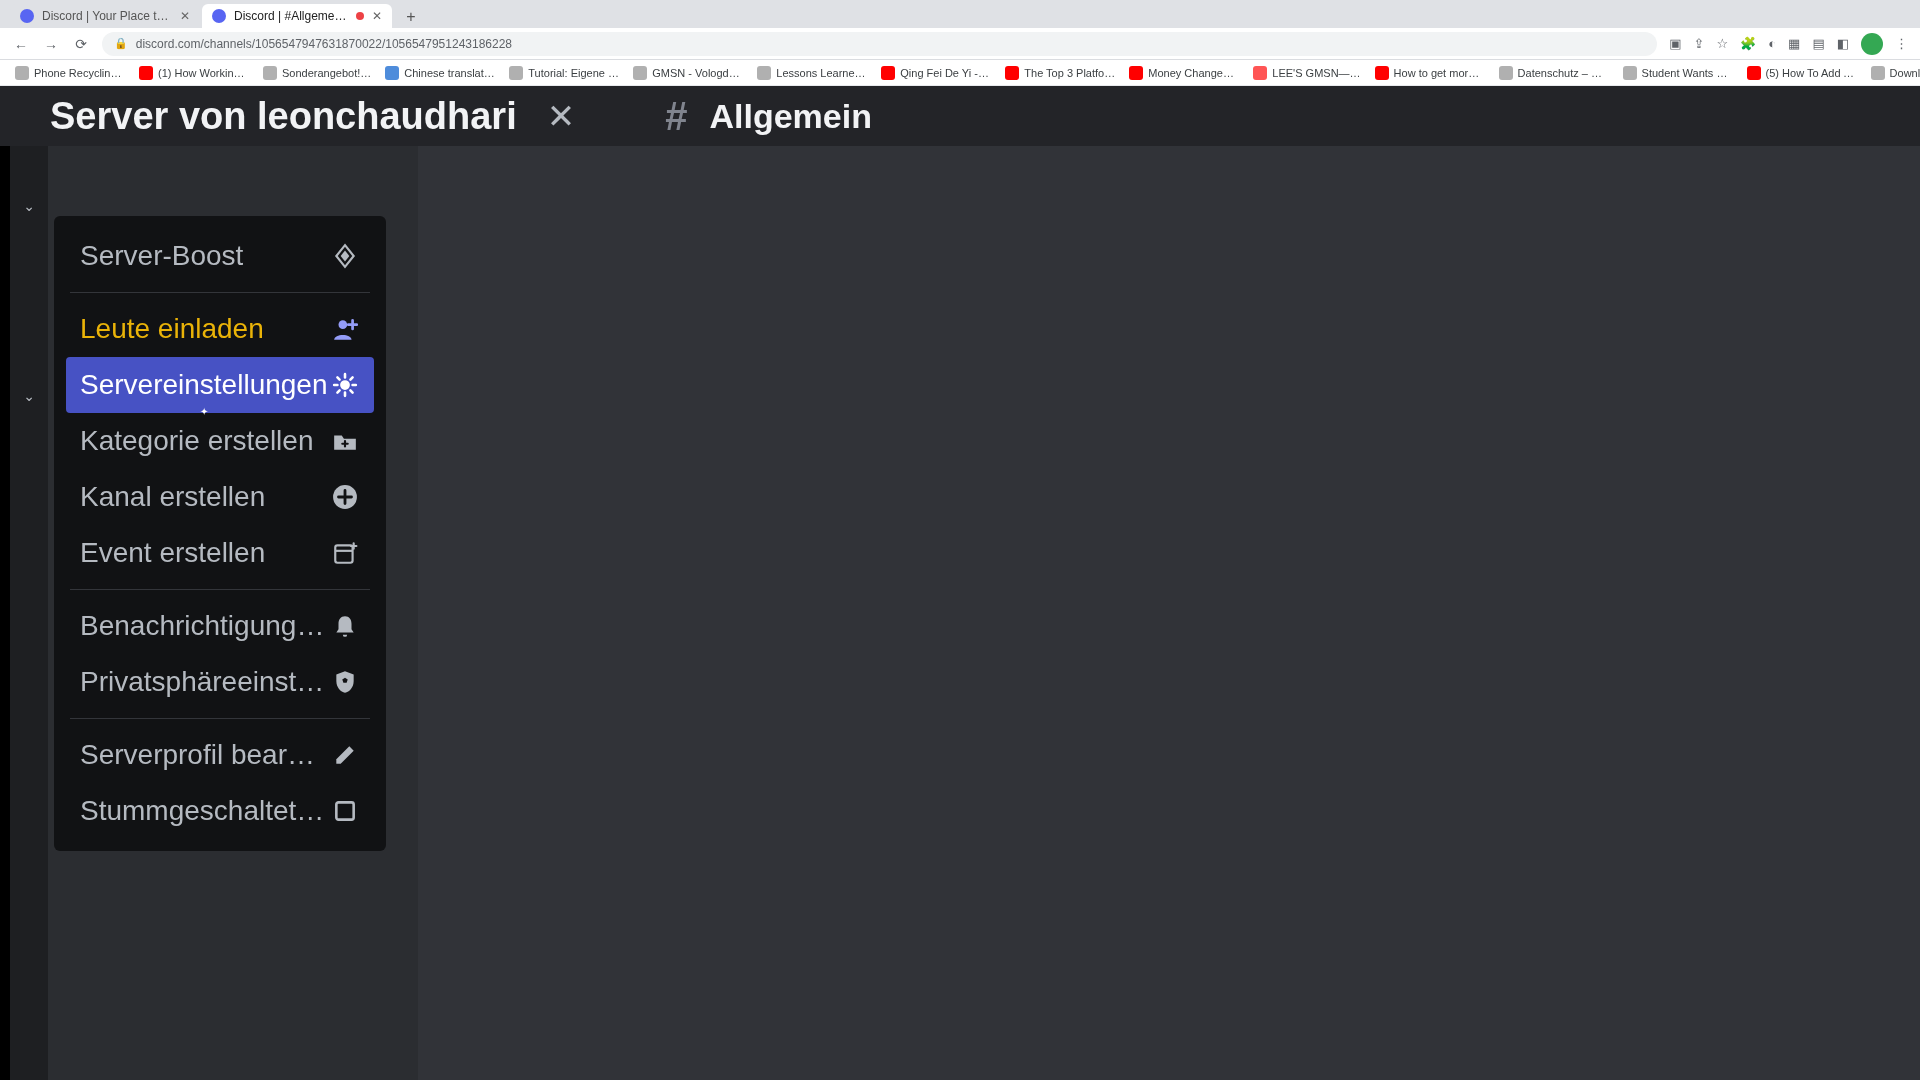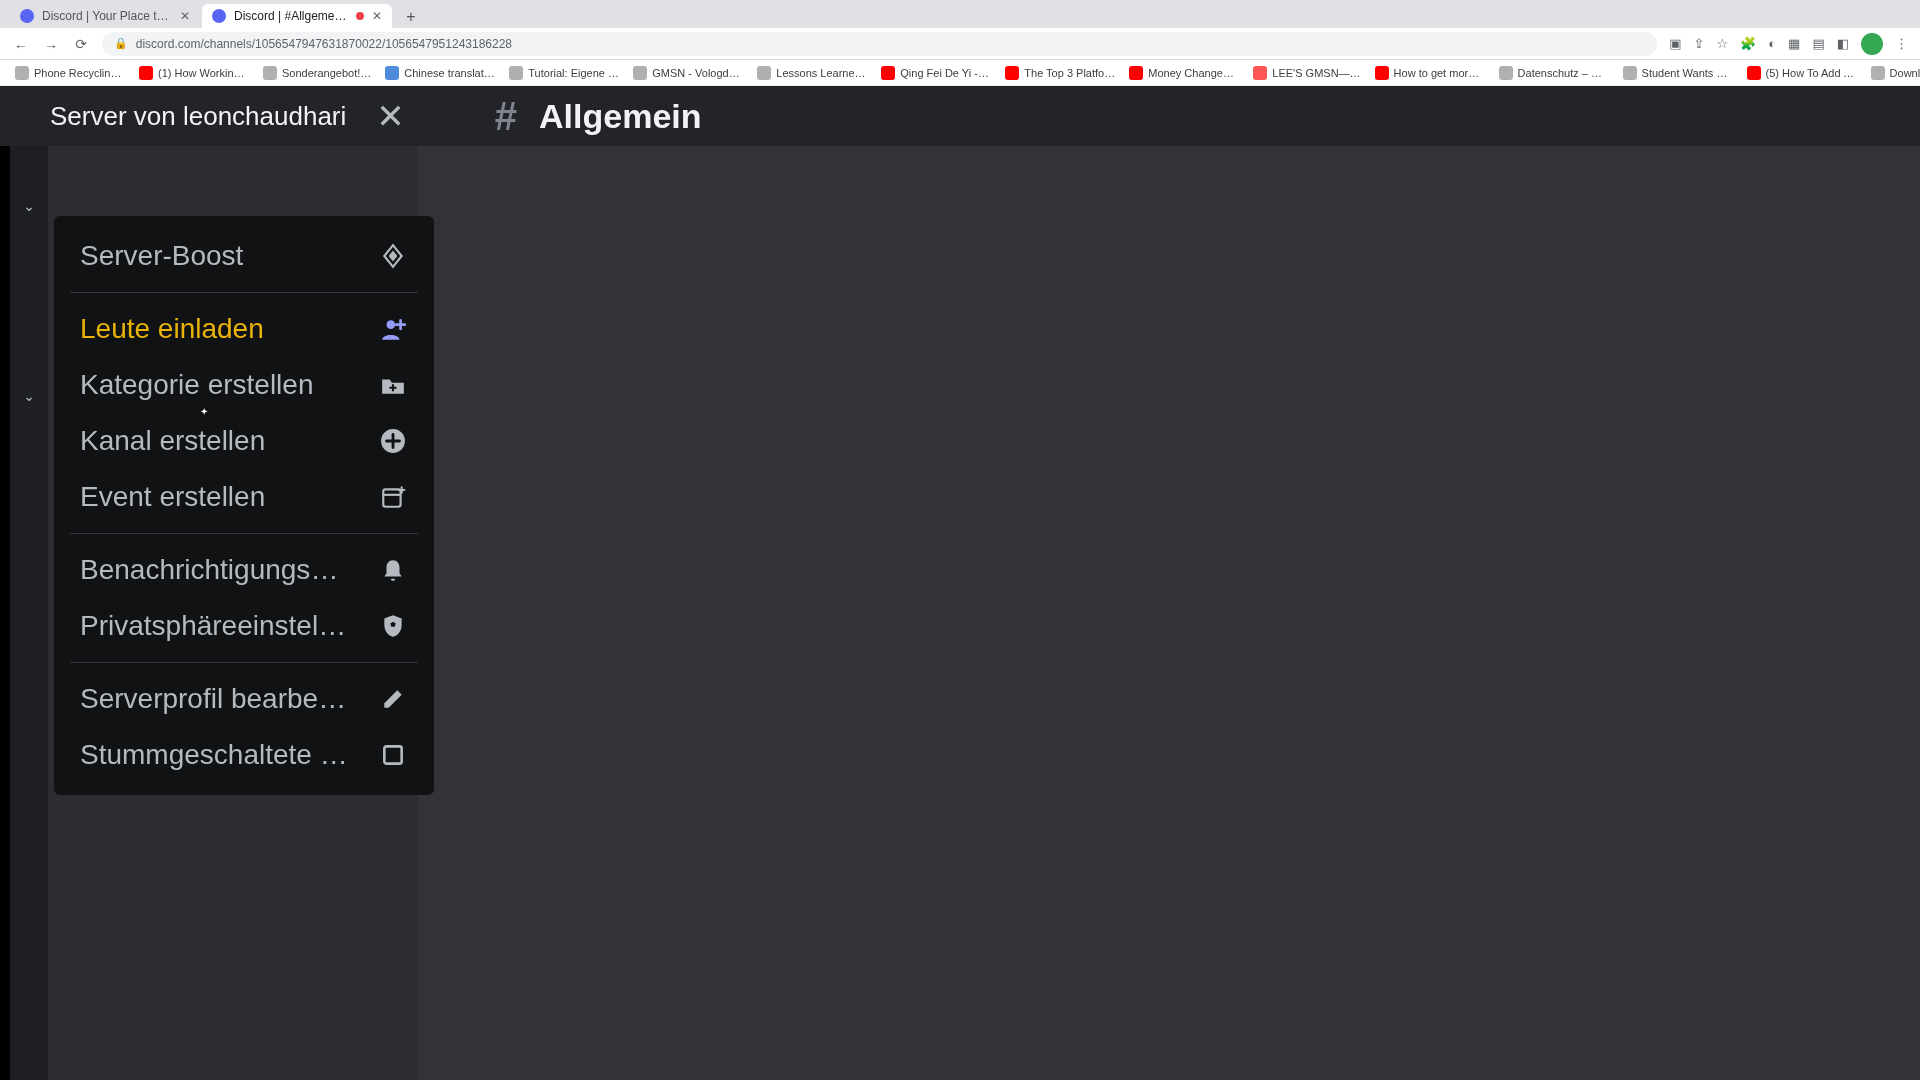--- a/index.html
+++ b/index.html
@@ -40,38 +40,38 @@
   .bm .blue { background:#4e8cdb; }
   .bm .lbl { white-space:nowrap; overflow:hidden; text-overflow:ellipsis; }
 
   
   .viewport { position:relative; height:calc(1080px - 86px); background:#36393f; overflow:hidden; }
   .black-strip { position:absolute; left:0; top:0; bottom:0; width:10px; background:#000; }
 
   
   .disc-header { position:absolute; left:0; right:0; top:0; height:60px; background:#232428;
                  display:flex; align-items:center; padding-left:50px; gap:20px; color:#f2f3f5; }
-  .server-title { font-size:26px; font-weight:400; color:#f2f3f5; white-space:nowrap; }
+  .server-title { font-size:38px; font-weight:700; color:#f2f3f5; white-space:nowrap; }
   .close-x { font-size:34px; color:#b5bac1; margin-left:10px; }
   .hash { margin-left:70px; font-size:40px; color:#80848e; font-weight:600; }
   .channel-title { font-size:34px; font-weight:700; color:#f2f3f5; margin-left:2px; }
 
   
   .server-rail { position:absolute; left:10px; top:60px; bottom:0; width:38px; background:#1e1f22; }
   .rail-chevron { width:100%; height:30px; display:flex; align-items:center; justify-content:center;
                   color:#b5bac1; font-size:14px; }
 
   
   .channel-col { position:absolute; left:48px; top:60px; bottom:0; width:370px; background:#2b2d31; }
 
   
   .chat-bg { position:absolute; left:418px; right:0; top:60px; bottom:0; background:#313338; }
 
   
-  .dropdown { position:absolute; left:54px; top:130px; width:380px; background:#111214;
+  .dropdown { position:absolute; left:54px; top:130px; width:332px; background:#111214;
               border-radius:6px; padding:12px; }
   .dd-item { display:flex; align-items:center; justify-content:space-between; height:56px;
              padding:0 14px; border-radius:4px; color:#b5bac1; font-size:28px; cursor:pointer; }
   .dd-item.highlight { background:#4752c4; color:#fff; }
   .dd-item.accent { color:#eab308; }
   .dd-item .lbl { white-space:nowrap; overflow:hidden; text-overflow:ellipsis; max-width:270px; }
   .dd-item .ico { width:30px; height:30px; display:flex; align-items:center; justify-content:center;
                   flex:none; }
   .dd-sep { height:1px; background:#33353a; margin:8px 4px; }
   .cursor-dot { position:absolute; left:200px; top:320px; width:7px; height:7px; color:#fff; font-size:10px; }
@@ -223,20 +223,29 @@
       <span class="lbl">Leute einladen</span>
       <span class="ico">
         <svg viewBox="0 0 24 24">
             <circle cx="10" cy="8" r="4" fill="#949cf7"></circle>
             <path d="M2 22 C2 16 18 16 18 22 Z" fill="#949cf7"></path>
             <path d="M19 4 L19 12 M15 8 L23 8" stroke="#949cf7" stroke-width="2.5" stroke-linecap="round"></path>
           </svg>
       </span>
     </div>
 
+    <div class="dd-item highlight">
+      <span class="lbl">Servereinstellungen</span>
+      <span class="ico">
+        <svg viewBox="0 0 24 24">
+            <circle cx="12" cy="12" r="3.5" fill="none" stroke="#fff" stroke-width="2"></circle>
+            <path d="M12 2v3M12 19v3M2 12h3M19 12h3M5 5l2 2M17 17l2 2M19 5l-2 2M7 17l-2 2" stroke="#fff" stroke-width="2.4" stroke-linecap="round"></path>
+          </svg>
+      </span>
+    </div>
 
     <div class="dd-item">
       <span class="lbl">Kategorie erstellen</span>
       <span class="ico">
         <svg viewBox="0 0 24 24">
             <path d="M2 7 L9 7 L11 10 L22 10 L22 20 L2 20 Z" fill="#b5bac1"></path>
             <path d="M12 12v5M9.5 14.5h5" stroke="#111214" stroke-width="2" stroke-linecap="round"></path>
           </svg>
       </span>
     </div>

